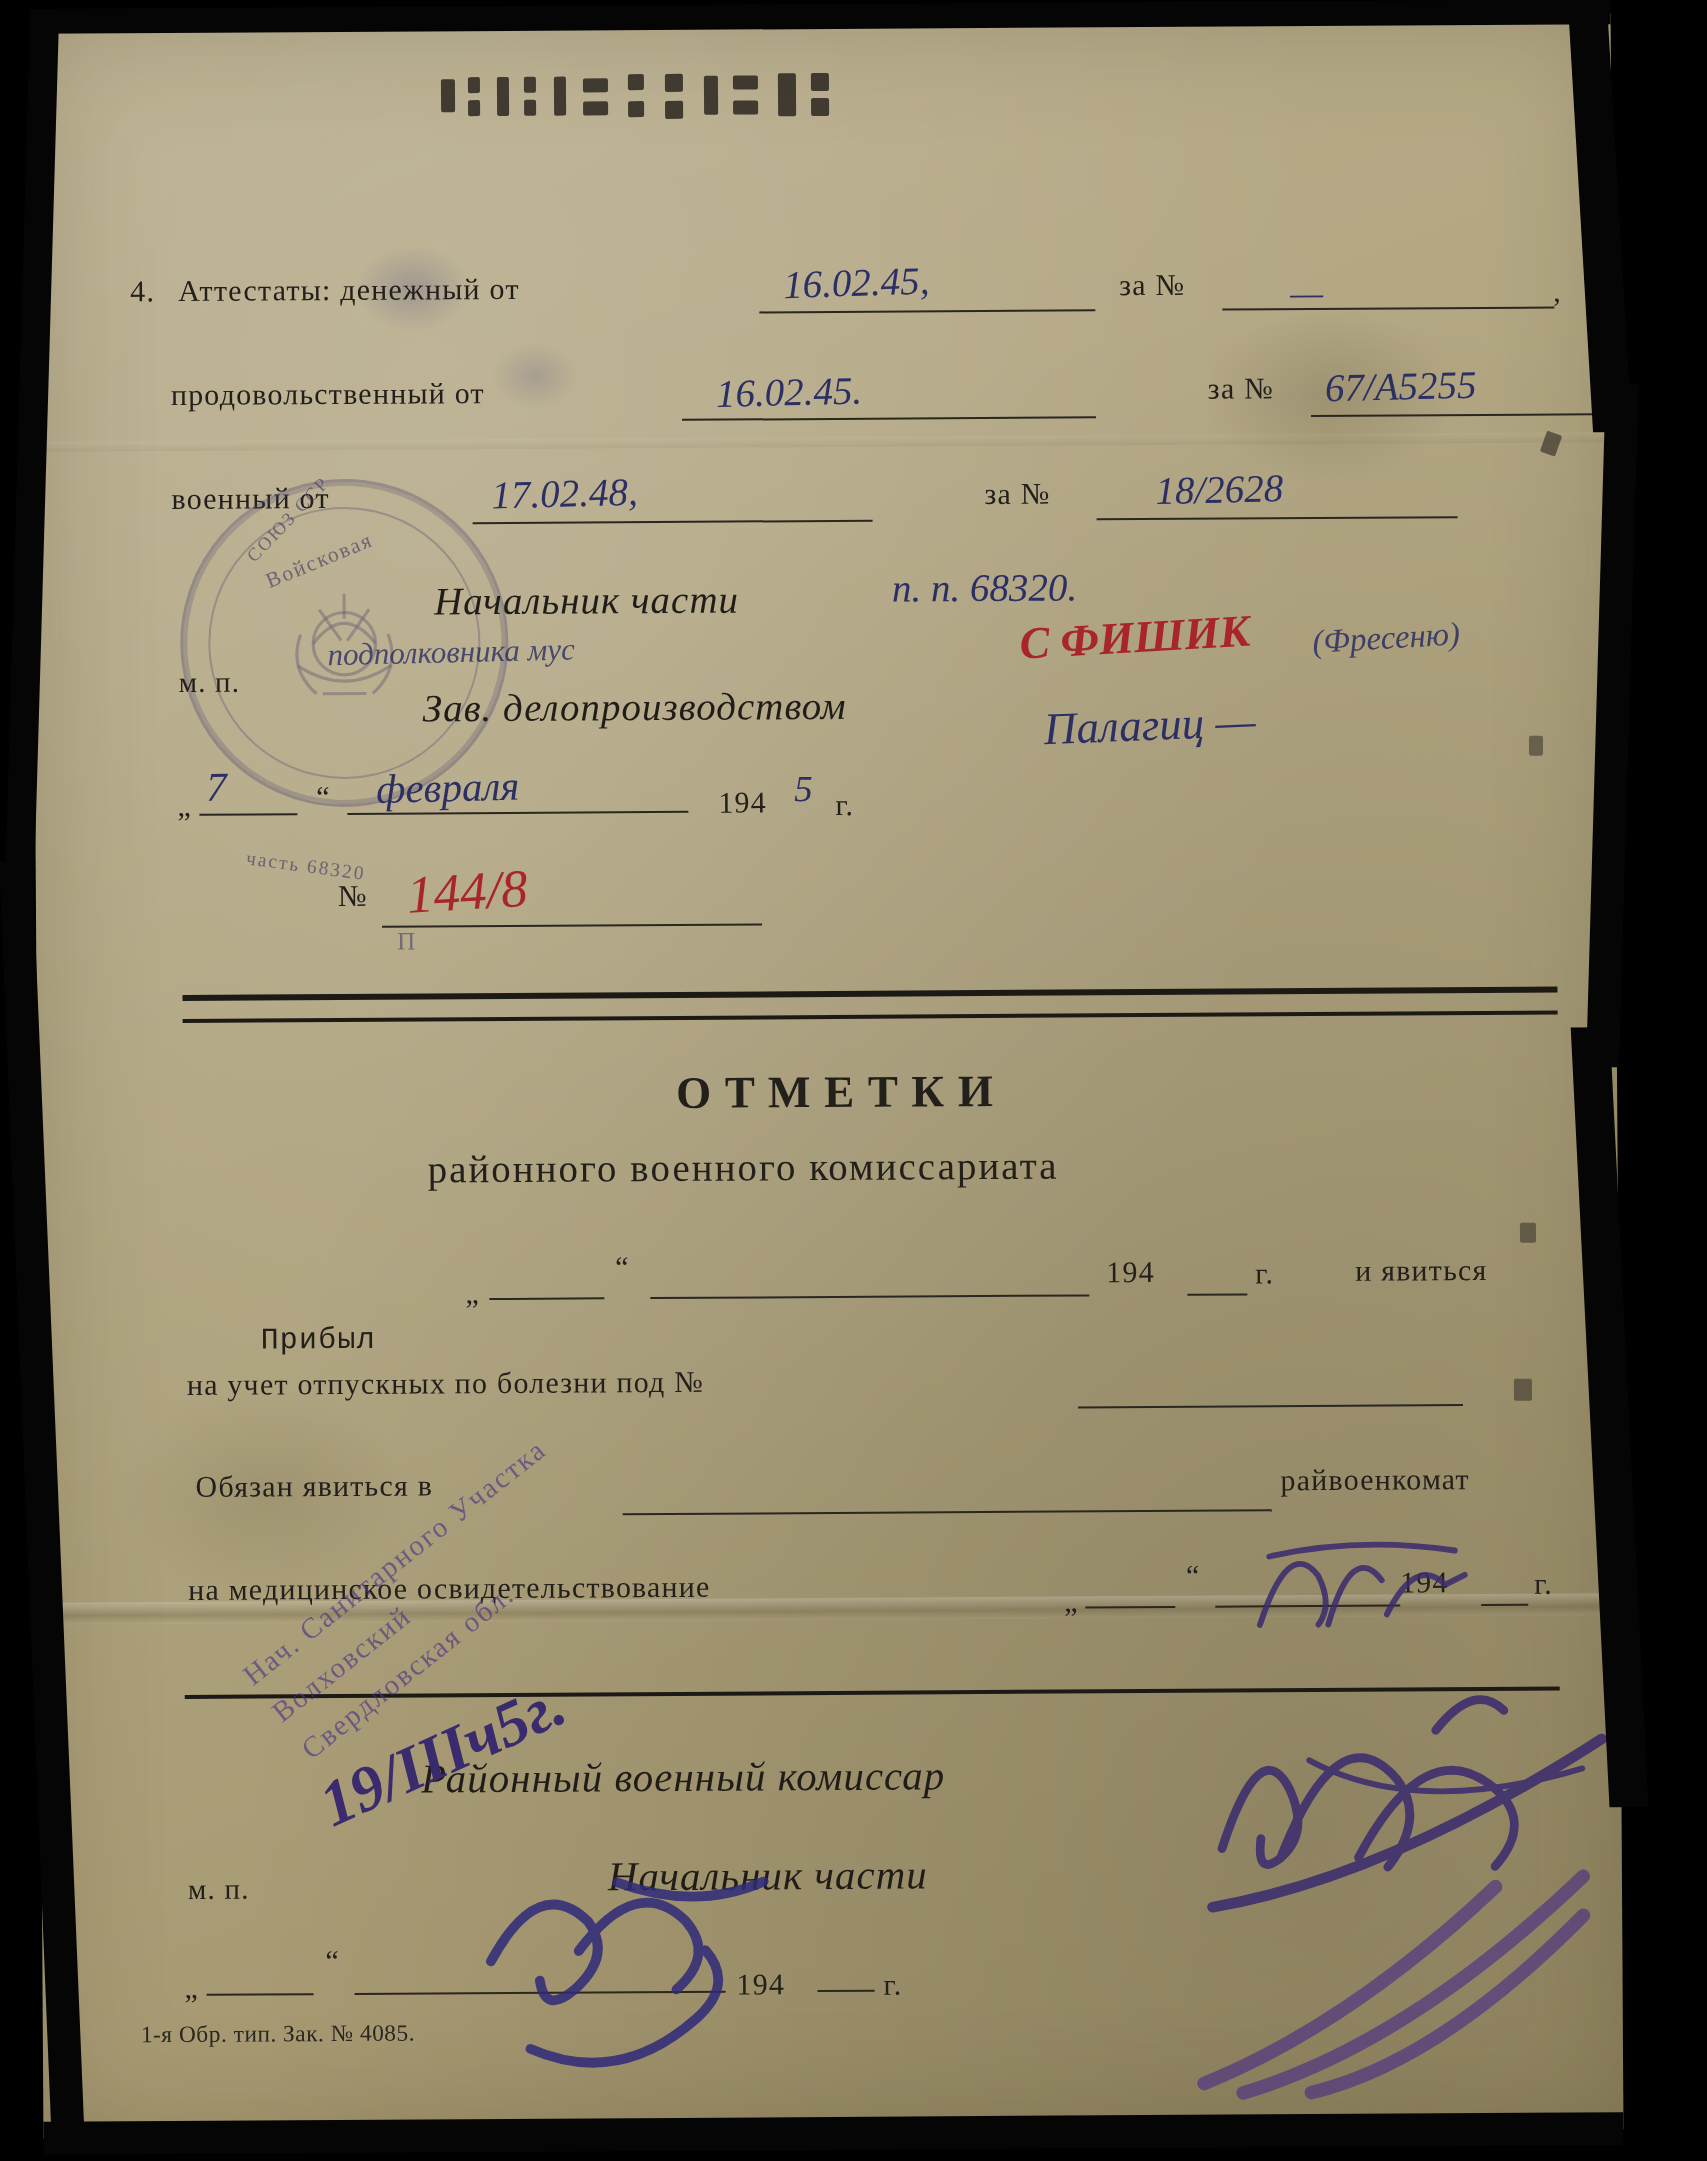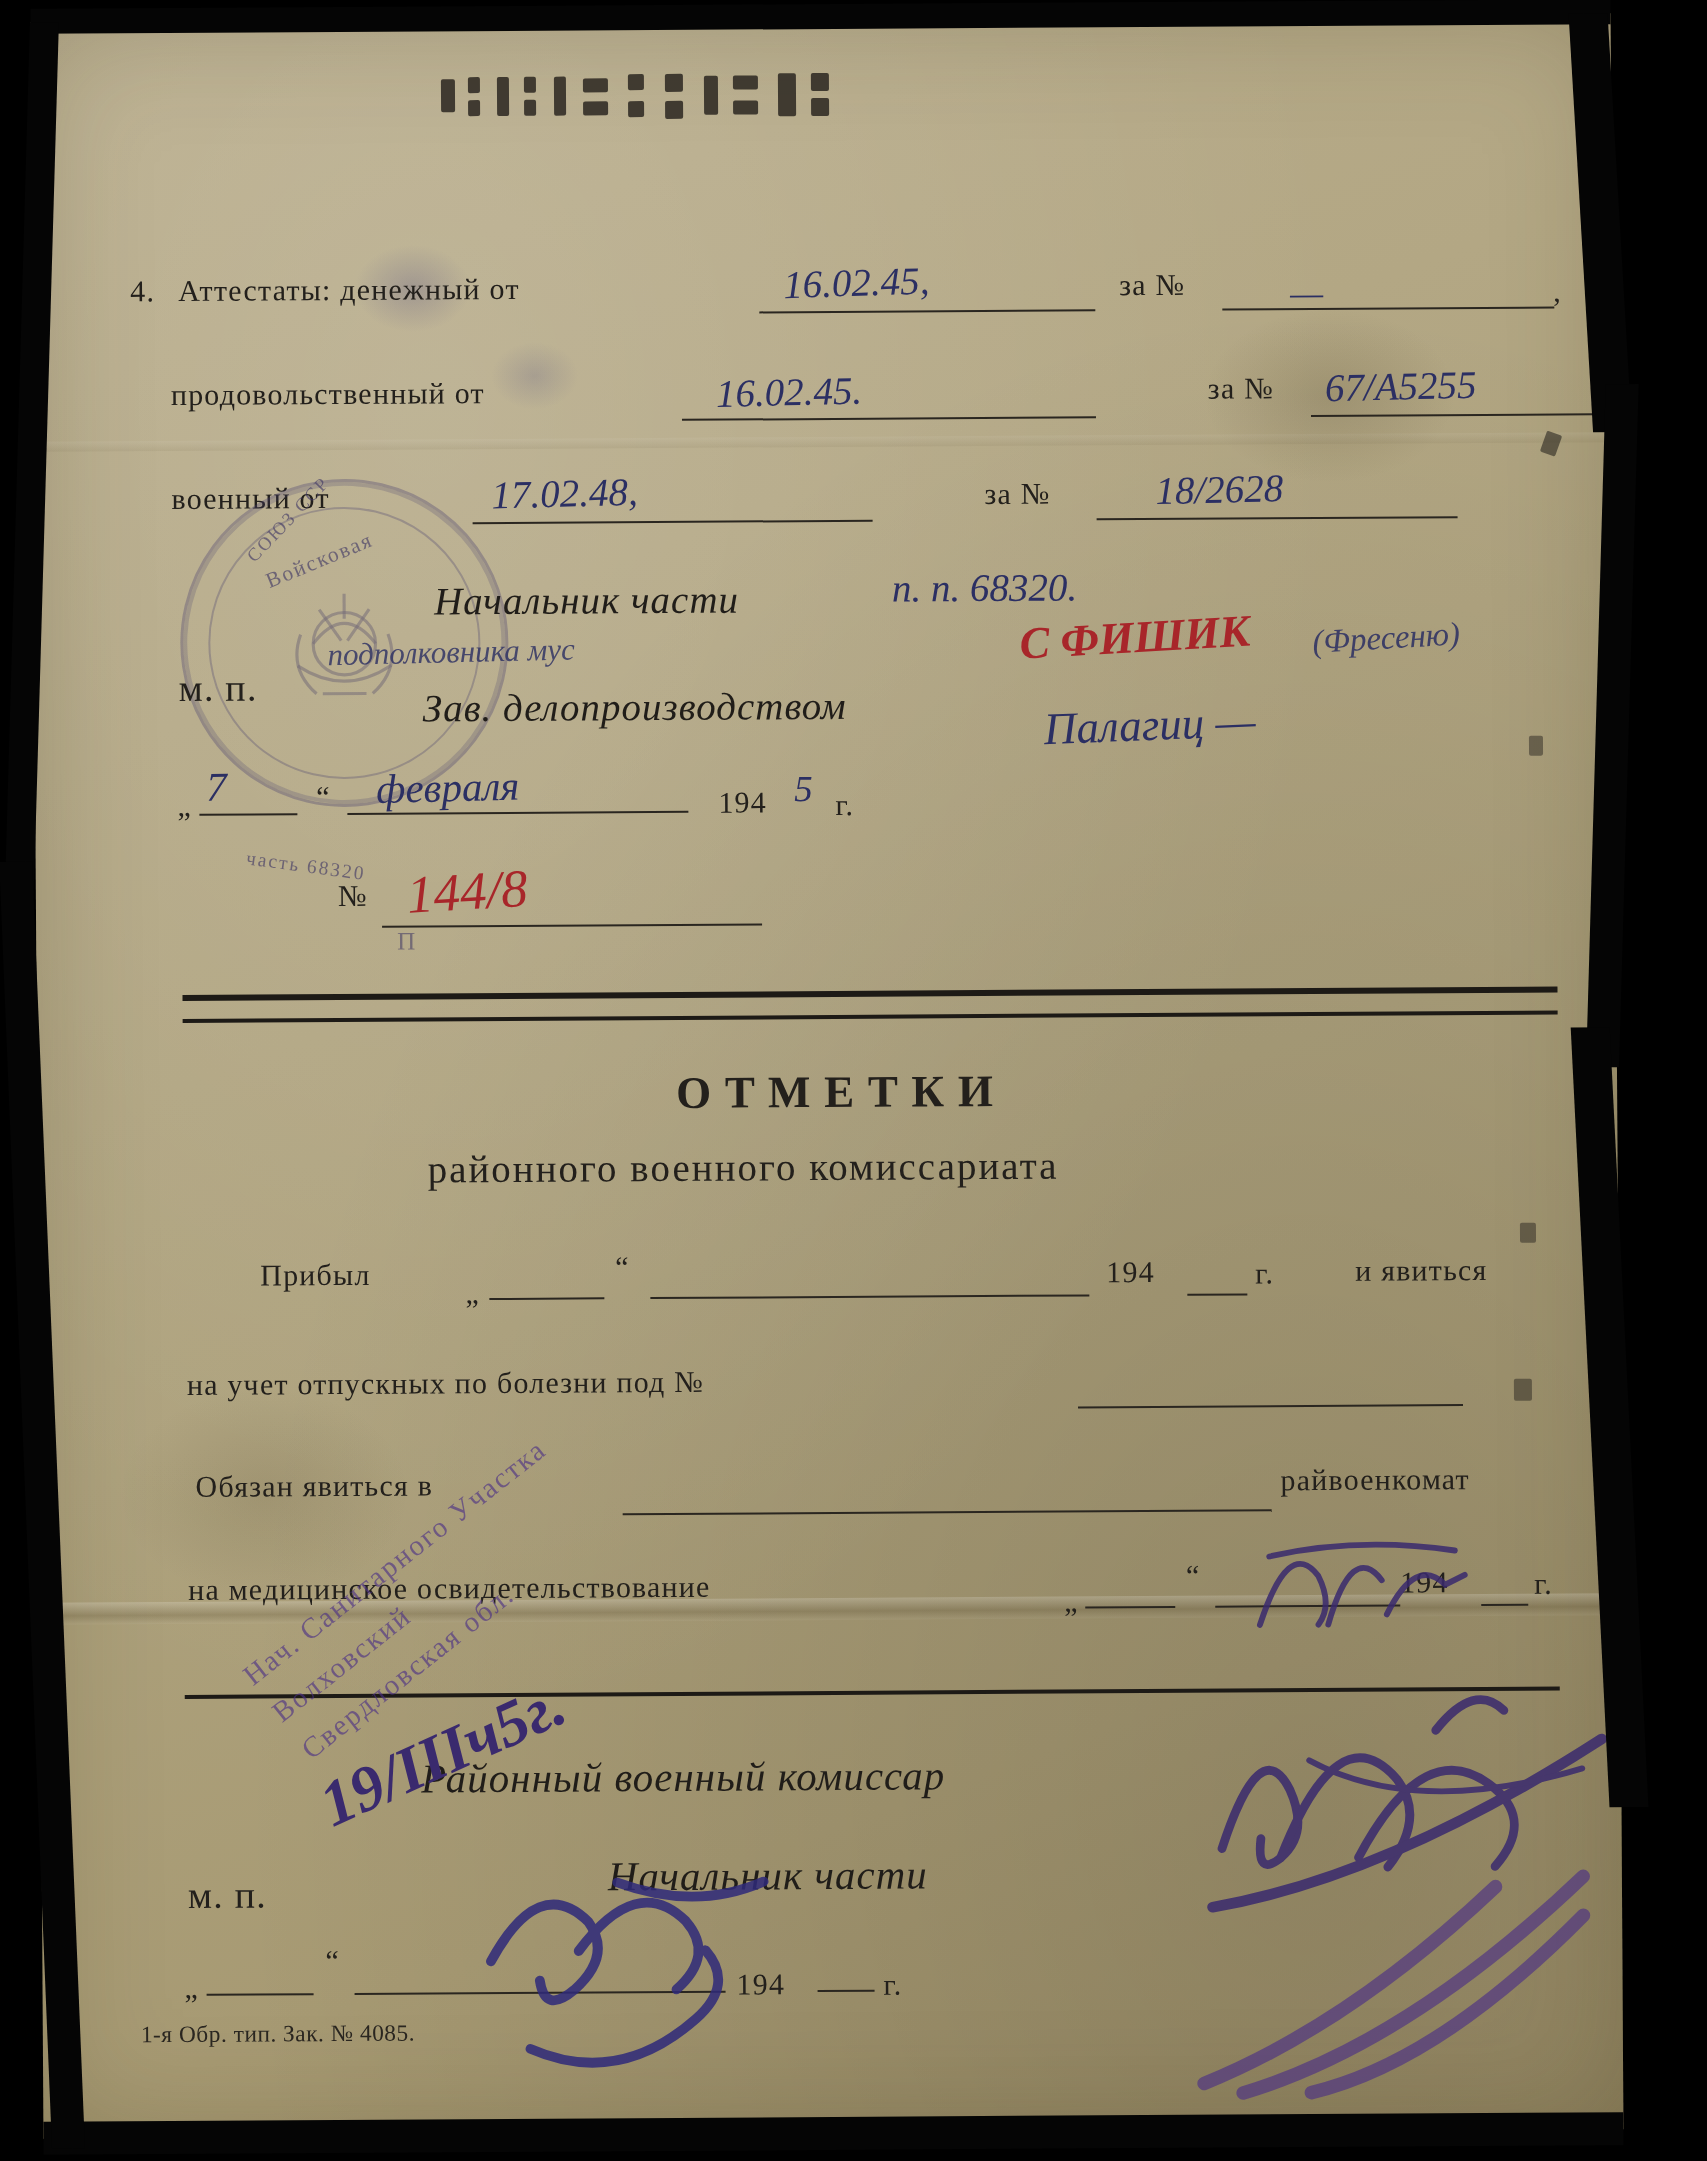--- a/index.html
+++ b/index.html
@@ -66,21 +66,21 @@
   #stain4 { left: 78px;  top: 1365px;width: 293px; height: 215px; background: radial-gradient(ellipse, rgba(70,60,35,0.14), rgba(0,0,0,0) 70%); }
 
   
   .ptext {
     position: absolute;
     color: #23201c;
     font-family: "Liberation Serif", serif;
     letter-spacing: 1.2px;
     white-space: nowrap;
   }
-  .sz1 { font-size: 38px; }
+  .sz1 { font-size: 29px; }
   .sz2 { font-size: 30px; }
 
   
   .rule {
     position: absolute;
     height: 0;
     border-bottom: 2px solid #2a2620;
   }
 
   
@@ -272,21 +272,21 @@
   <div class="ptext sz2" style="left:302px;top:858px;">№</div>
   <div class="rule" style="left:346px;top:905px;width:380px;"></div>
   <div class="hw hw-red" style="left:371px;top:841px;font-size:53px;transform:rotate(-3deg);">144/8</div>
 
   <div class="bar" style="left:146px;top:973px;width:1375px;height:5.9px;"></div>
   <div class="bar" style="left:146px;top:997px;width:1375px;height:3.9px;"></div>
 
   <div class="ptext" style="left:639px;top:1048px;font-size:45px;letter-spacing:13.7px;font-weight:bold;">ОТМЕТКИ</div>
   <div class="ptext" style="left:390px;top:1126px;font-size:39px;letter-spacing:2px;">районного военного комиссариата</div>
 
-  <div class="ptext sz2" style="left:222px;top:1237px;">Прибыл</div>
+  <div class="ptext sz2" style="left:222px;top:1302px;font-family:Liberation Mono, monospace;">Прибыл</div>
   <div class="ptext sz2" style="left:427px;top:1256px;">„</div>
   <div class="rule" style="left:451px;top:1278px;width:115px;"></div>
   <div class="ptext sz2" style="left:577px;top:1231px;">“</div>
   <div class="rule" style="left:612px;top:1278px;width:439px;"></div>
   <div class="ptext sz2" style="left:1068px;top:1239px;">194</div>
   <div class="rule" style="left:1149px;top:1278px;width:60px;"></div>
   <div class="ptext sz2" style="left:1217px;top:1241px;">г.</div>
   <div class="ptext sz2" style="left:1317px;top:1239px;">и явиться</div>
 
   <div class="ptext sz2" style="left:148px;top:1346px;">на учет отпускных по болезни под №</div>

